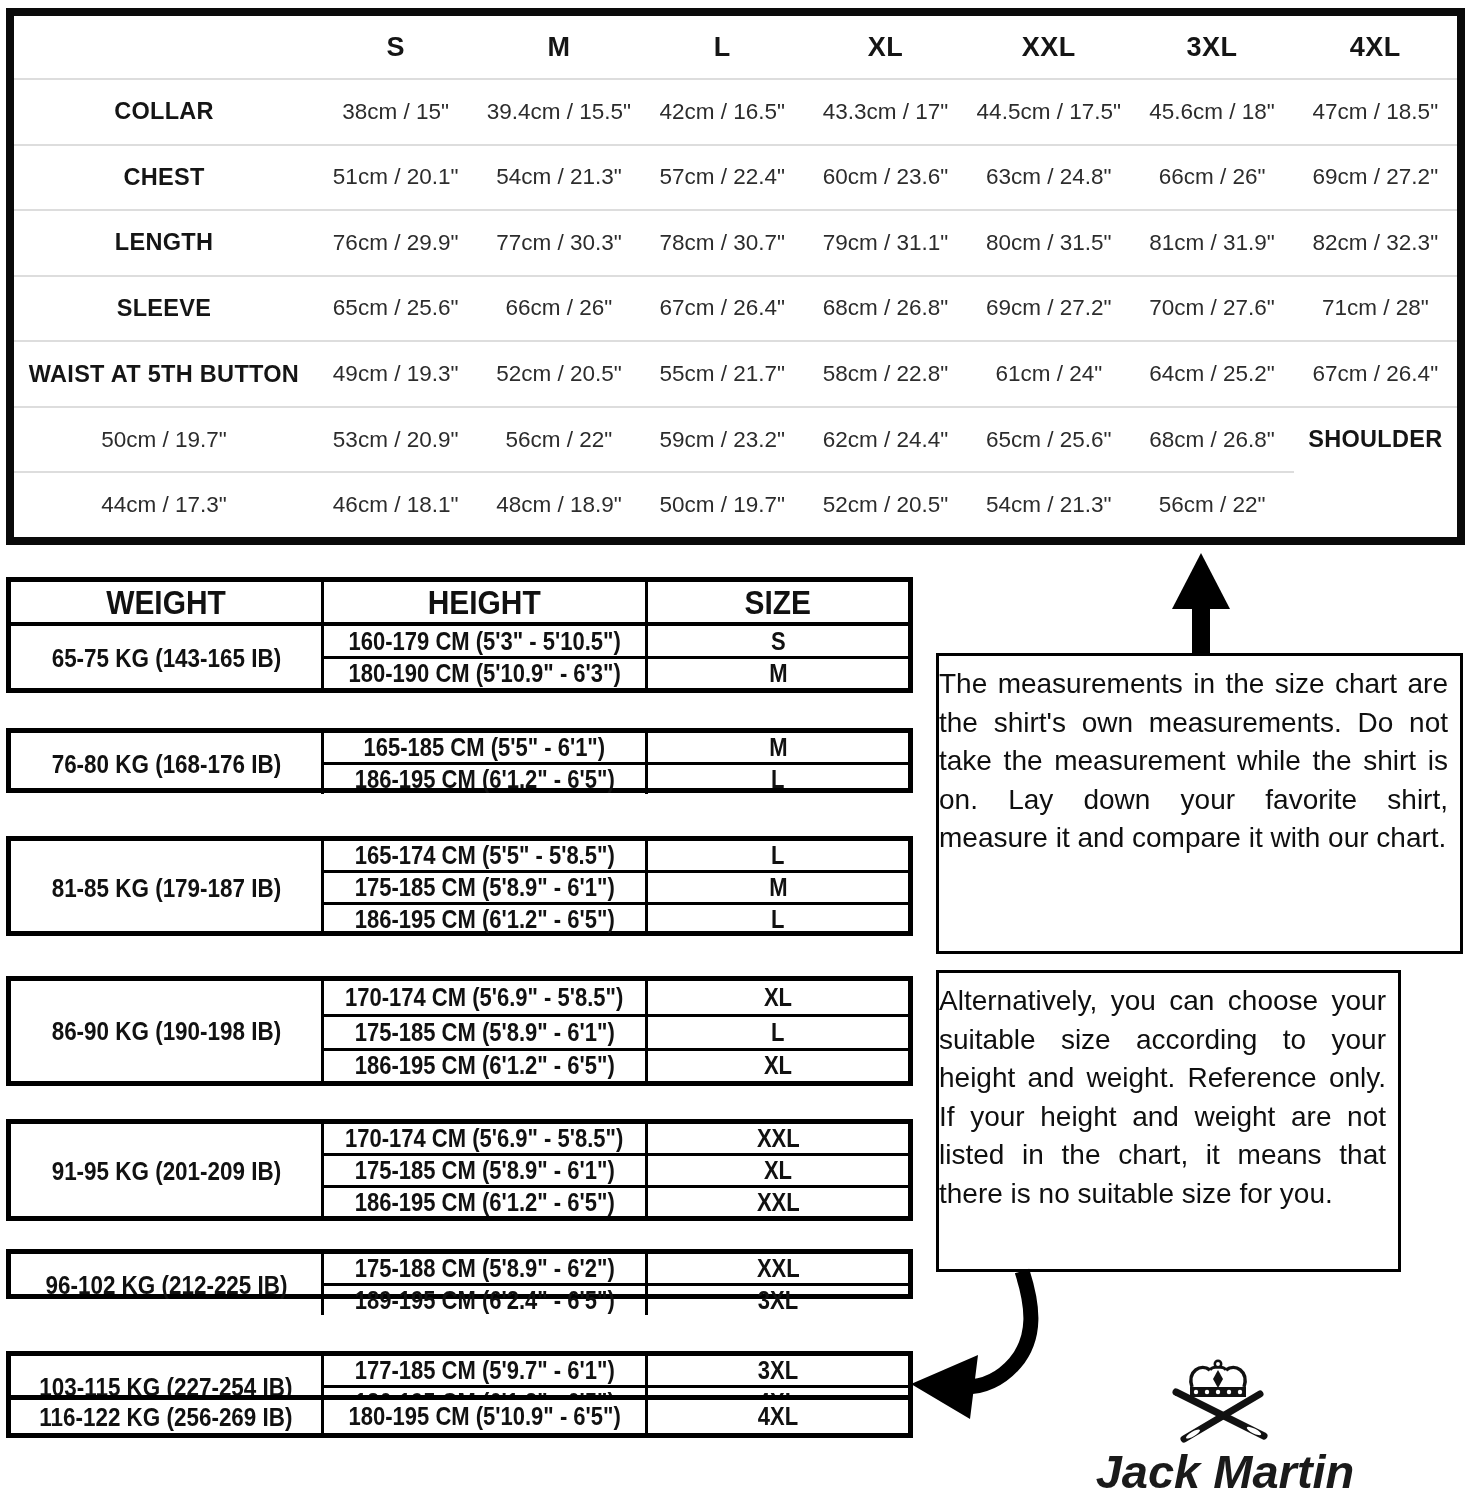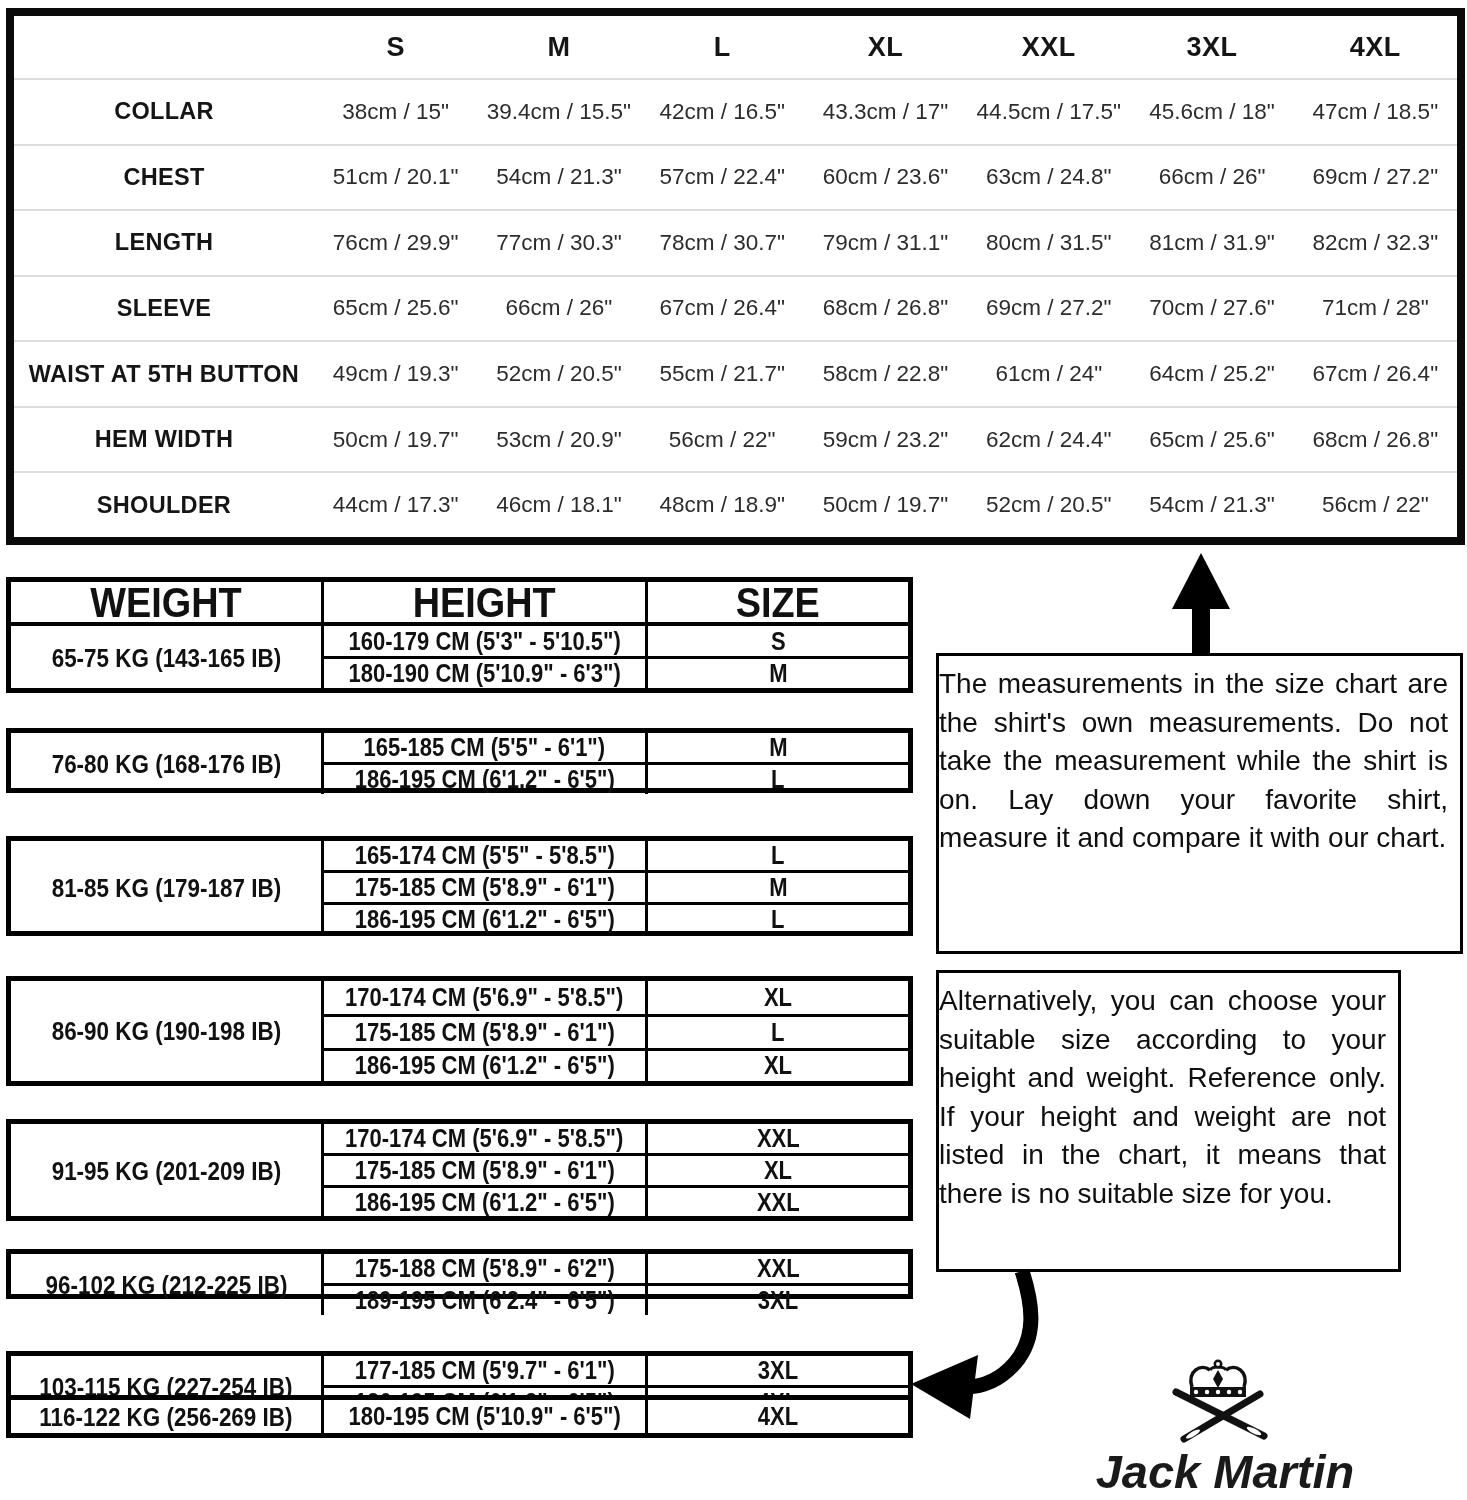--- a/index.html
+++ b/index.html
@@ -16,21 +16,21 @@
   .sc-label{font-weight:700;font-size:23.5px;letter-spacing:.3px;color:#151515;}
   .sc-val{font-size:22.5px;color:#2c2c2c;}
   .sep{border-top:2px solid #ddd;}
 
   
   .fit-table{left:6px;width:907px;border:5px solid #000;display:grid;
     grid-template-columns:310px 324px 1fr;background:#fff;}
   .fit-table>div{display:flex;align-items:center;justify-content:center;overflow:visible;
     font-weight:700;white-space:nowrap;}
   .cond{display:inline-block;transform:scaleX(.88);white-space:nowrap;}
-  .fit-hd{font-size:43px;border-bottom:4px solid #000;}
+  .fit-hd{font-size:34px;border-bottom:4px solid #000;}
   .fit-hd.c2,.fit-hd.c3,.fit-hcell,.fit-s{border-left:3px solid #000;}
   .fit-hcell,.fit-s{font-size:25px;}
   .fit-w{font-size:25.5px;align-items:flex-start;}
   .fit-w .cond{line-height:27px;padding-top:2px;}
   .rsep{border-top:3px solid #000;}
 
   
   .note{border:3px solid #000;padding:9px 12px 8px 0;font-size:28px;line-height:38.5px;
     text-align:justify;color:#0f0f0f;background:#fff;}
   #note1{left:936px;top:653px;width:527px;height:301px;}
@@ -86,21 +86,20 @@
     <div class="sc-val sep">70cm / 27.6"</div>
     <div class="sc-val sep">71cm / 28"</div>
     <div class="sc-label sep">WAIST AT 5TH BUTTON</div>
     <div class="sc-val sep">49cm / 19.3"</div>
     <div class="sc-val sep">52cm / 20.5"</div>
     <div class="sc-val sep">55cm / 21.7"</div>
     <div class="sc-val sep">58cm / 22.8"</div>
     <div class="sc-val sep">61cm / 24"</div>
     <div class="sc-val sep">64cm / 25.2"</div>
     <div class="sc-val sep">67cm / 26.4"</div>
-    <div class="sc-label sep">HEM WIDTH</div>
     <div class="sc-val sep">50cm / 19.7"</div>
     <div class="sc-val sep">53cm / 20.9"</div>
     <div class="sc-val sep">56cm / 22"</div>
     <div class="sc-val sep">59cm / 23.2"</div>
     <div class="sc-val sep">62cm / 24.4"</div>
     <div class="sc-val sep">65cm / 25.6"</div>
     <div class="sc-val sep">68cm / 26.8"</div>
     <div class="sc-label sep">SHOULDER</div>
     <div class="sc-val sep">44cm / 17.3"</div>
     <div class="sc-val sep">46cm / 18.1"</div>

